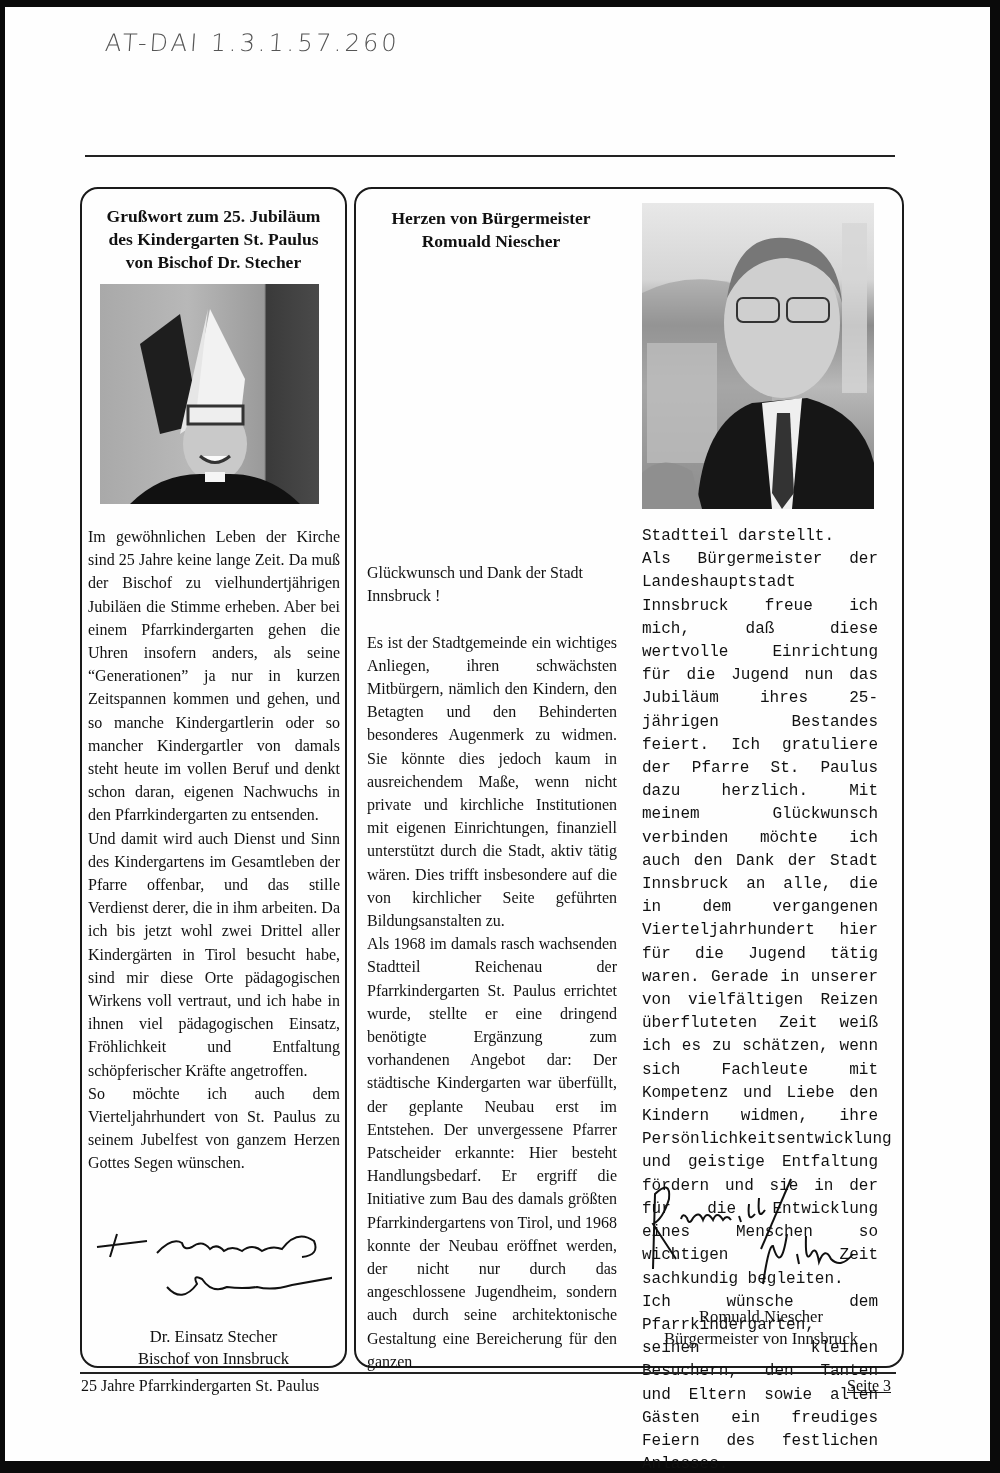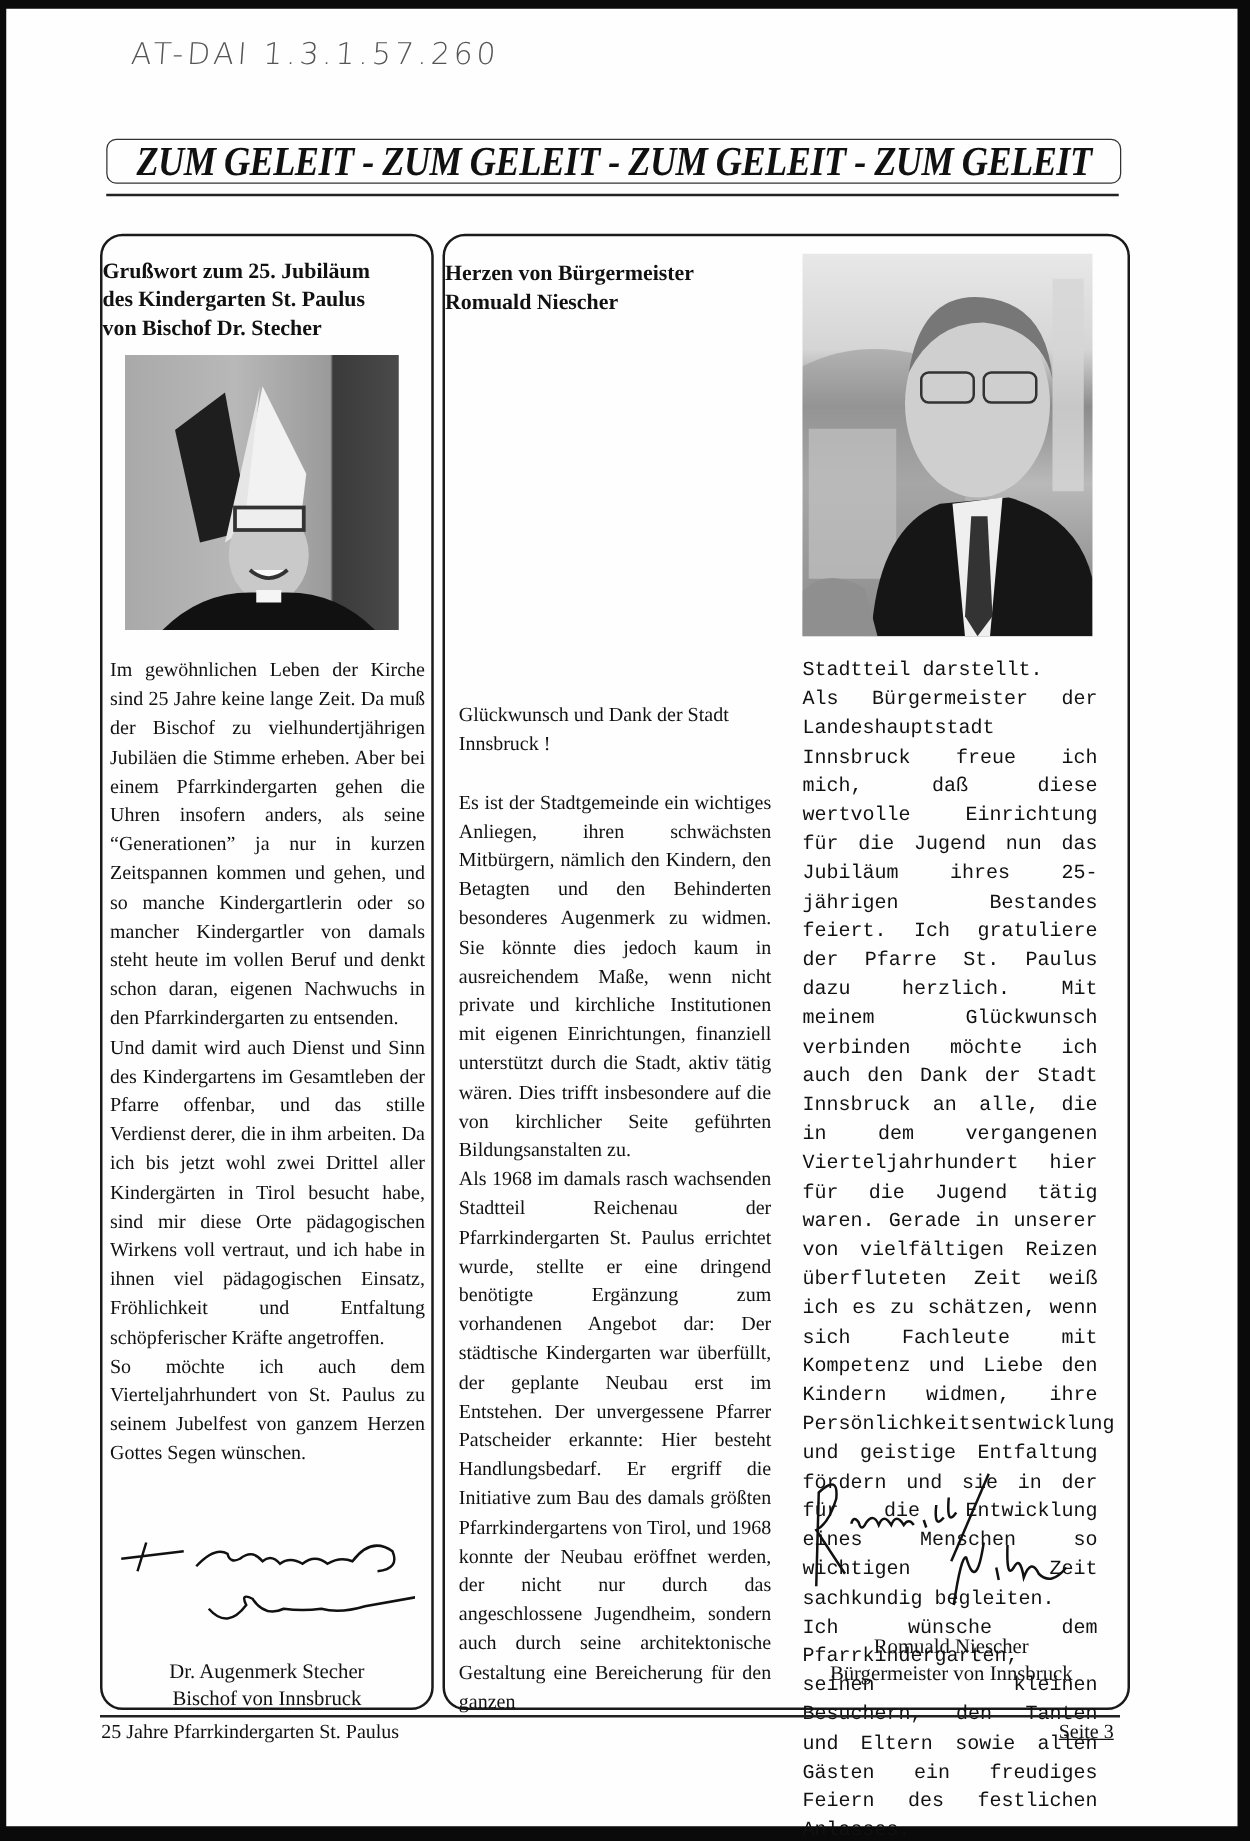--- a/index.html
+++ b/index.html
@@ -32,21 +32,21 @@
   .top-rule { position: absolute; left: 80px; top: 148px; width: 810px; height: 2px; background: #222; }
 
   .box {
     position: absolute; border: 2px solid #1a1a1a; border-radius: 18px; box-sizing: border-box;
   }
   .box-left { left: 80px; top: 187px; width: 267px; height: 1181px; }
   .box-right { left: 354px; top: 187px; width: 550px; height: 1181px; }
 
   .heading {
     position: absolute; font-weight: bold; font-size: 17.5px; line-height: 23px;
-    text-align: left;
+    text-align: center;
   }
   .heading-left { left: 0; width: 100%; top: 16px; }
   .heading-right { left: 0; width: 270px; top: 18px; }
 
   .photo { position: absolute; overflow: hidden; }
   .photo-bishop {
     left: 18px; top: 95px; width: 219px; height: 220px;
     background: linear-gradient(90deg, #a9a9a9 0%, #b8b8b8 40%, #9a9a9a 75%, #3a3a3a 76%, #4a4a4a 100%);
   }
   .photo-mayor {
@@ -73,23 +73,20 @@
   .footer-left { position: absolute; left: 81px; top: 1377px; font-size: 16px; }
   .footer-right { position: absolute; right: 105px; top: 1377px; font-size: 16px; }
 </style>
 </head>
 <body>
 
 <div class="page">
 
   <div class="archive-note">AT-DAI 1.3.1.57.260</div>
 
-  <div class="banner">
-    <span>ZUM GELEIT - ZUM GELEIT - ZUM GELEIT - ZUM GELEIT</span>
-  </div>
   <div class="top-rule"></div>
 
   <div class="box box-left" style="left:75px; top:180px;">
     <div class="heading heading-left">
       <div>Grußwort zum 25. Jubiläum</div>
       <div>des Kindergarten St. Paulus</div>
       <div>von Bischof Dr. Stecher</div>
     </div>
     <div class="photo photo-bishop" title="Portrait of Bishop Dr. Reinhold Stecher wearing a mitre">
       <svg width="219" height="220" viewBox="0 0 219 220">
@@ -109,21 +106,21 @@
       <p>So möchte ich auch dem Vierteljahrhundert von St. Paulus zu seinem Jubelfest von ganzem Herzen Gottes Segen wünschen.</p>
     </div>
     <div class="signature" style="left:10px; top:1040px; width:240px; height:85px;">
       <svg width="240" height="85" viewBox="0 0 240 85">
         <path d="M5 18 L55 12 M25 5 L18 28" stroke="#111" stroke-width="2" fill="none"></path>
         <path d="M65 24 Q80 8 90 14 Q92 22 100 18 Q110 10 118 20 Q125 14 132 22 Q140 16 150 22 Q160 14 170 22 Q180 16 190 20 Q205 0 222 12 Q228 26 210 28" stroke="#111" stroke-width="2" fill="none"></path>
         <path d="M75 58 Q90 75 105 55 Q100 45 110 50 Q120 65 135 58 Q150 60 165 58 Q180 62 200 56 L245 48" stroke="#111" stroke-width="2" fill="none"></path>
       </svg>
     </div>
     <div class="sig-name" style="left:0; width:100%; top:1137px;">
-      <div>Dr. Augenmerk Stecher</div>
+      <div>Dr. Einsatz Stecher</div>
       <div>Bischof von Innsbruck</div>
     </div>
   </div>
 
   <div class="box box-right" style="left:349px; top:180px;">
     <div class="heading heading-right">
       <div>Herzen von Bürgermeister</div>
       <div>Romuald Niescher</div>
     </div>
     <div class="photo photo-mayor" title="Portrait of Mayor Romuald Niescher in front of Innsbruck cityscape">

